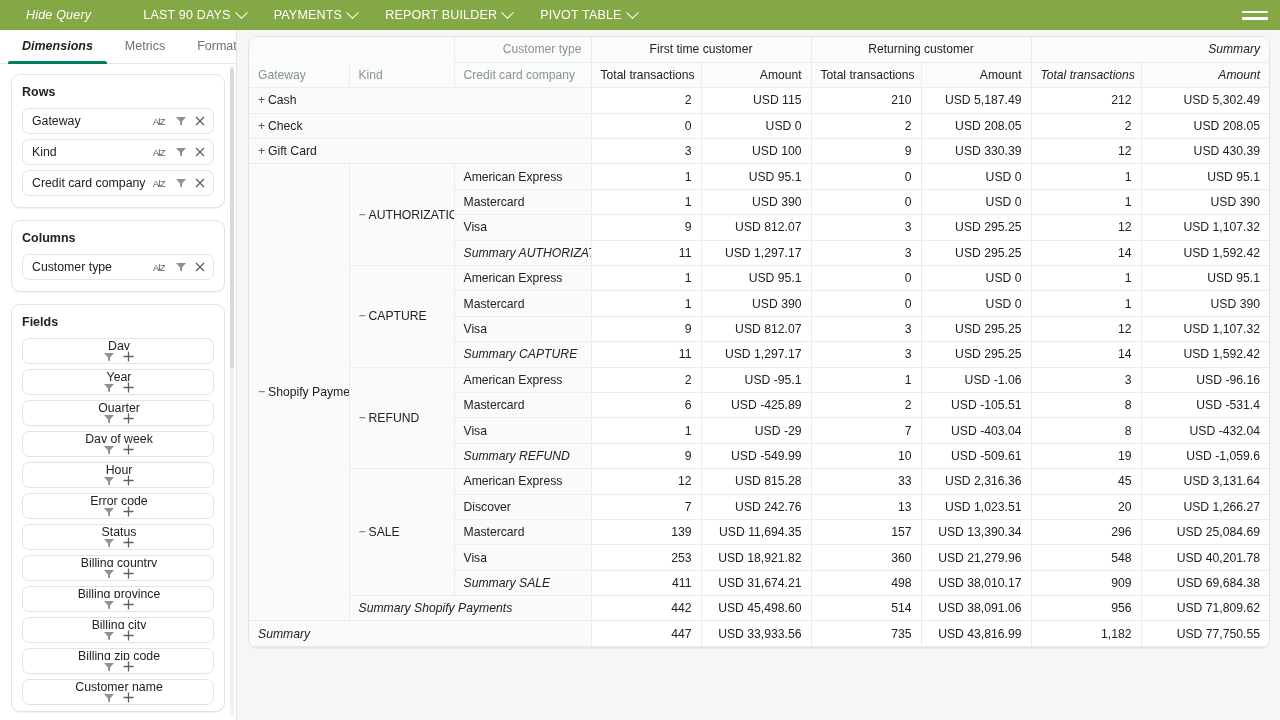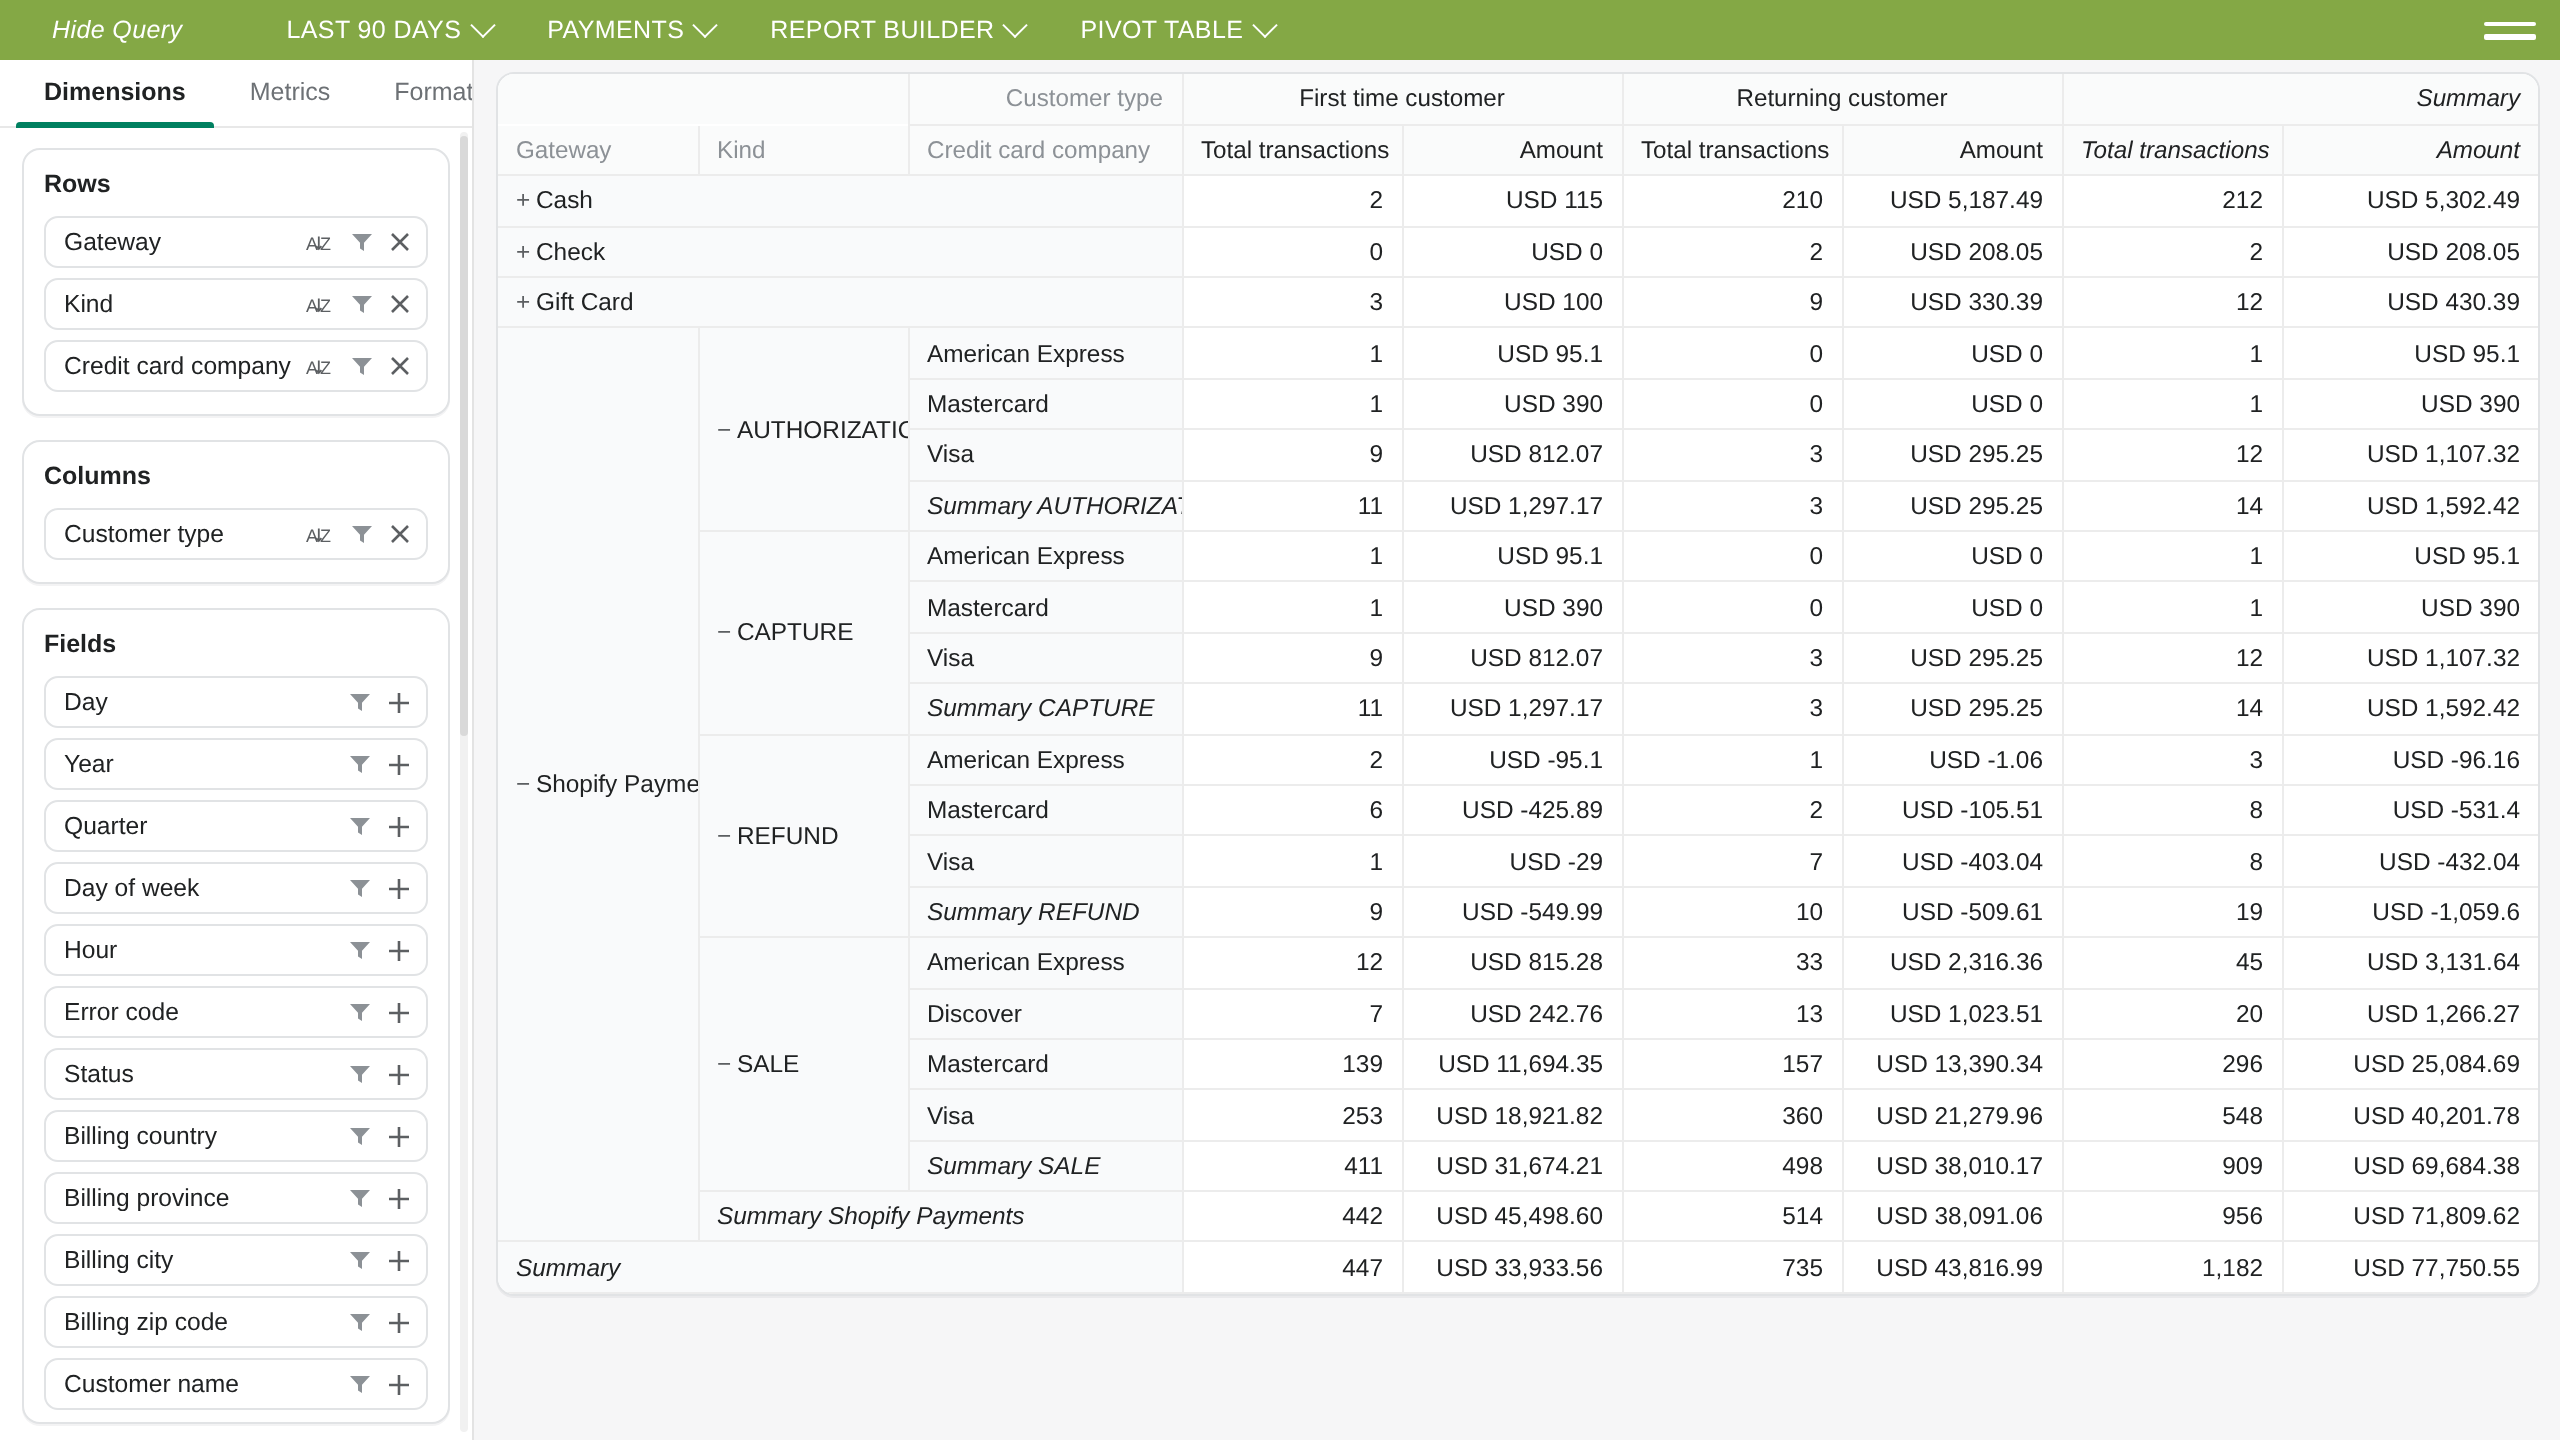--- a/index.html
+++ b/index.html
@@ -72,21 +72,21 @@
   .tab {
     font-size: 12.5px;
     color: #6d7175;
     padding: 0 14px;
     height: 34px;
     line-height: 33px;
     cursor: pointer;
     position: relative;
     white-space: nowrap;
   }
-  .tab.active { color: #202223; font-weight: 600; }
+  .tab.active { color: #202223; font-weight: 600; font-style: italic; }
   .tab.active::after {
     content: "";
     position: absolute; left: 0; right: 0; bottom: 0;
     height: 3px; background: #008060; border-radius: 2px 2px 0 0;
   }
 
   .panel-scroll {
     height: 656px;
     overflow: hidden;
     padding: 10px 11px 0 11px;
@@ -124,21 +124,21 @@
     flex: 1;
     white-space: nowrap;
     overflow: hidden;
     text-overflow: ellipsis;
   }
   .chip-icons { display: flex; align-items: center; gap: 7px; }
   .ico { display: inline-flex; align-items: center; justify-content: center; cursor: pointer; }
   .ico svg { display: block; }
 
   .fields-card { padding-bottom: 6px; }
-  .field-chip { margin-bottom: 5px; }
+  .field-chip { margin-bottom: 5px; flex-direction: column; }
 
   
   .sb-track {
     position: absolute;
     right: 2px; top: 36px;
     width: 4px; height: 650px;
     background: #f1f1f1;
     border-radius: 3px;
   }
   .sb-thumb {

